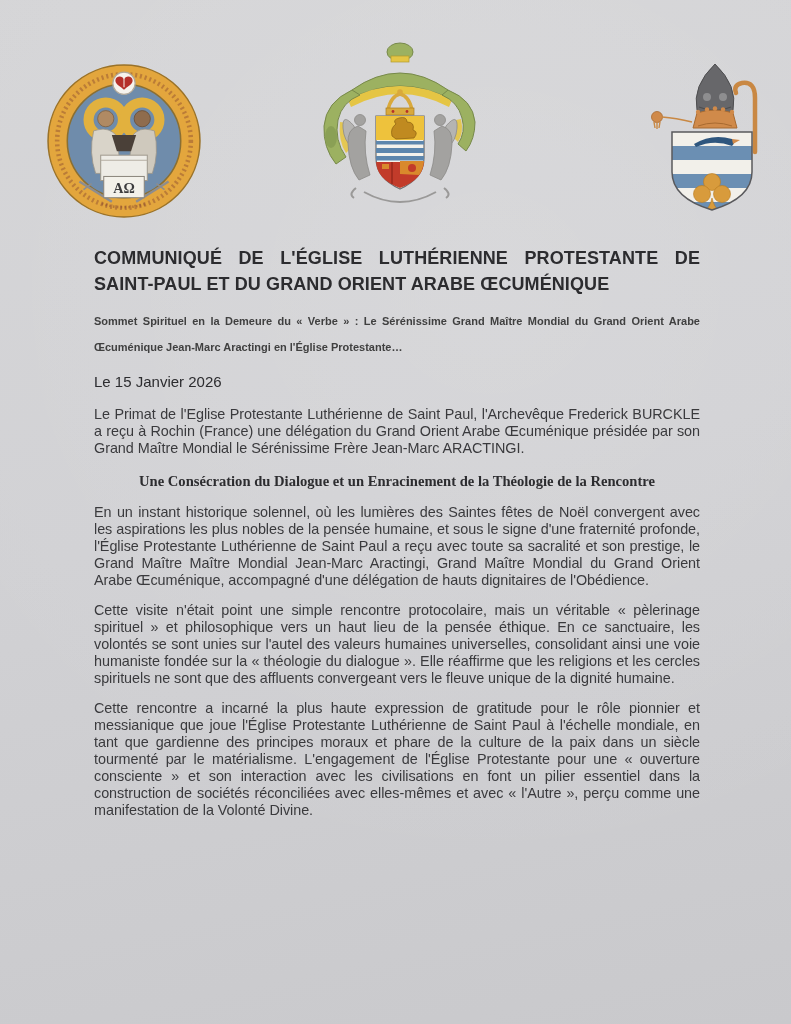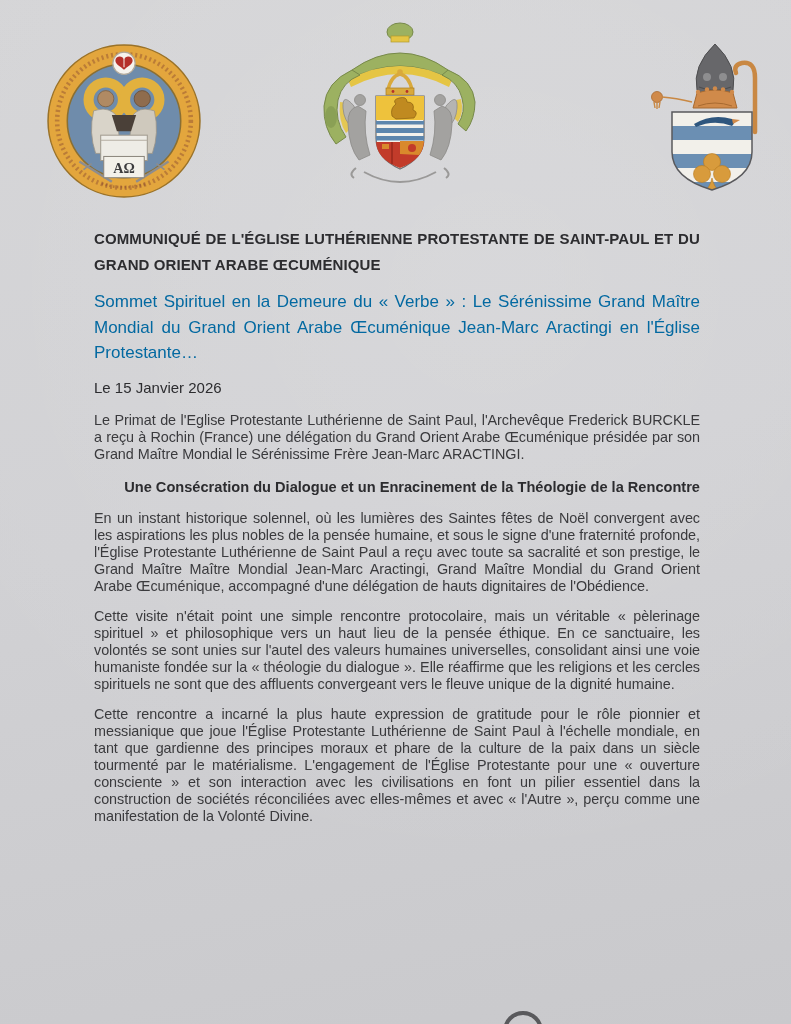--- a/index.html
+++ b/index.html
@@ -6,52 +6,52 @@
   html,body { width:791px; height:1024px; }
   body {
     position:relative;
     overflow:hidden;
     font-family:"Liberation Sans", sans-serif;
     background:
       radial-gradient(ellipse 130% 95% at 62% 28%, rgba(255,255,255,0.12), rgba(255,255,255,0) 62%),
       linear-gradient(168deg, #d5d5d7 0%, #d1d1d4 48%, #c9c9cc 100%);
     color:#37373a;
   }
-  .page { position:absolute; inset:0; }
+  .page { position:absolute; inset:0;margin-top:20px; }
 
   
   .emblem { position:absolute; }
   .emblem-left   { left:45px;  top:42px;  width:158px; height:158px; }
   .emblem-center { left:296px; top:20px;  width:208px; height:198px; }
   .emblem-right  { left:648px; top:40px;  width:124px; height:158px; }
 
   
   .doc-body {
     position:absolute; left:94px; top:226px; width:606px;
     text-align:justify;
   }
   .doc-title {
-    font-size:15px; font-weight:700; line-height:25.5px;
+    font-size:18px; font-weight:700; line-height:25.5px;
     letter-spacing:0.1px; color:#2c2c2f; margin-bottom:12px;
   }
   .doc-headline {
-    font-size:17px; font-weight:400; line-height:25.5px;
-    color:#0369a1; margin-bottom:13px;
+    font-size:11px; font-weight:700; line-height:25.5px;
+    color:#404040; margin-bottom:13px;
   }
   .doc-date {
     font-size:15px; font-weight:400; color:#2c2c2f;
     margin-bottom:16px; text-align:left;
   }
   .para {
     font-size:14.4px; line-height:17px; letter-spacing:-0.05px;
     color:#3a3a3d; margin-bottom:13px;
   }
   .section-heading {
     font-size:14.6px; font-weight:700; line-height:23px;
-    color:#2c2c2f; margin-bottom:11px; text-align:right;
+    color:#2c2c2f; margin-bottom:11px; text-align:center;font-family:Liberation Serif, serif;
   }
 
   
   .bottom-arc {
     position:absolute; left:503px; top:1011px;
     width:40px; height:40px; border-radius:50%;
     border:4px solid #59595c; background:transparent;
   }
 </style>
 </head>

